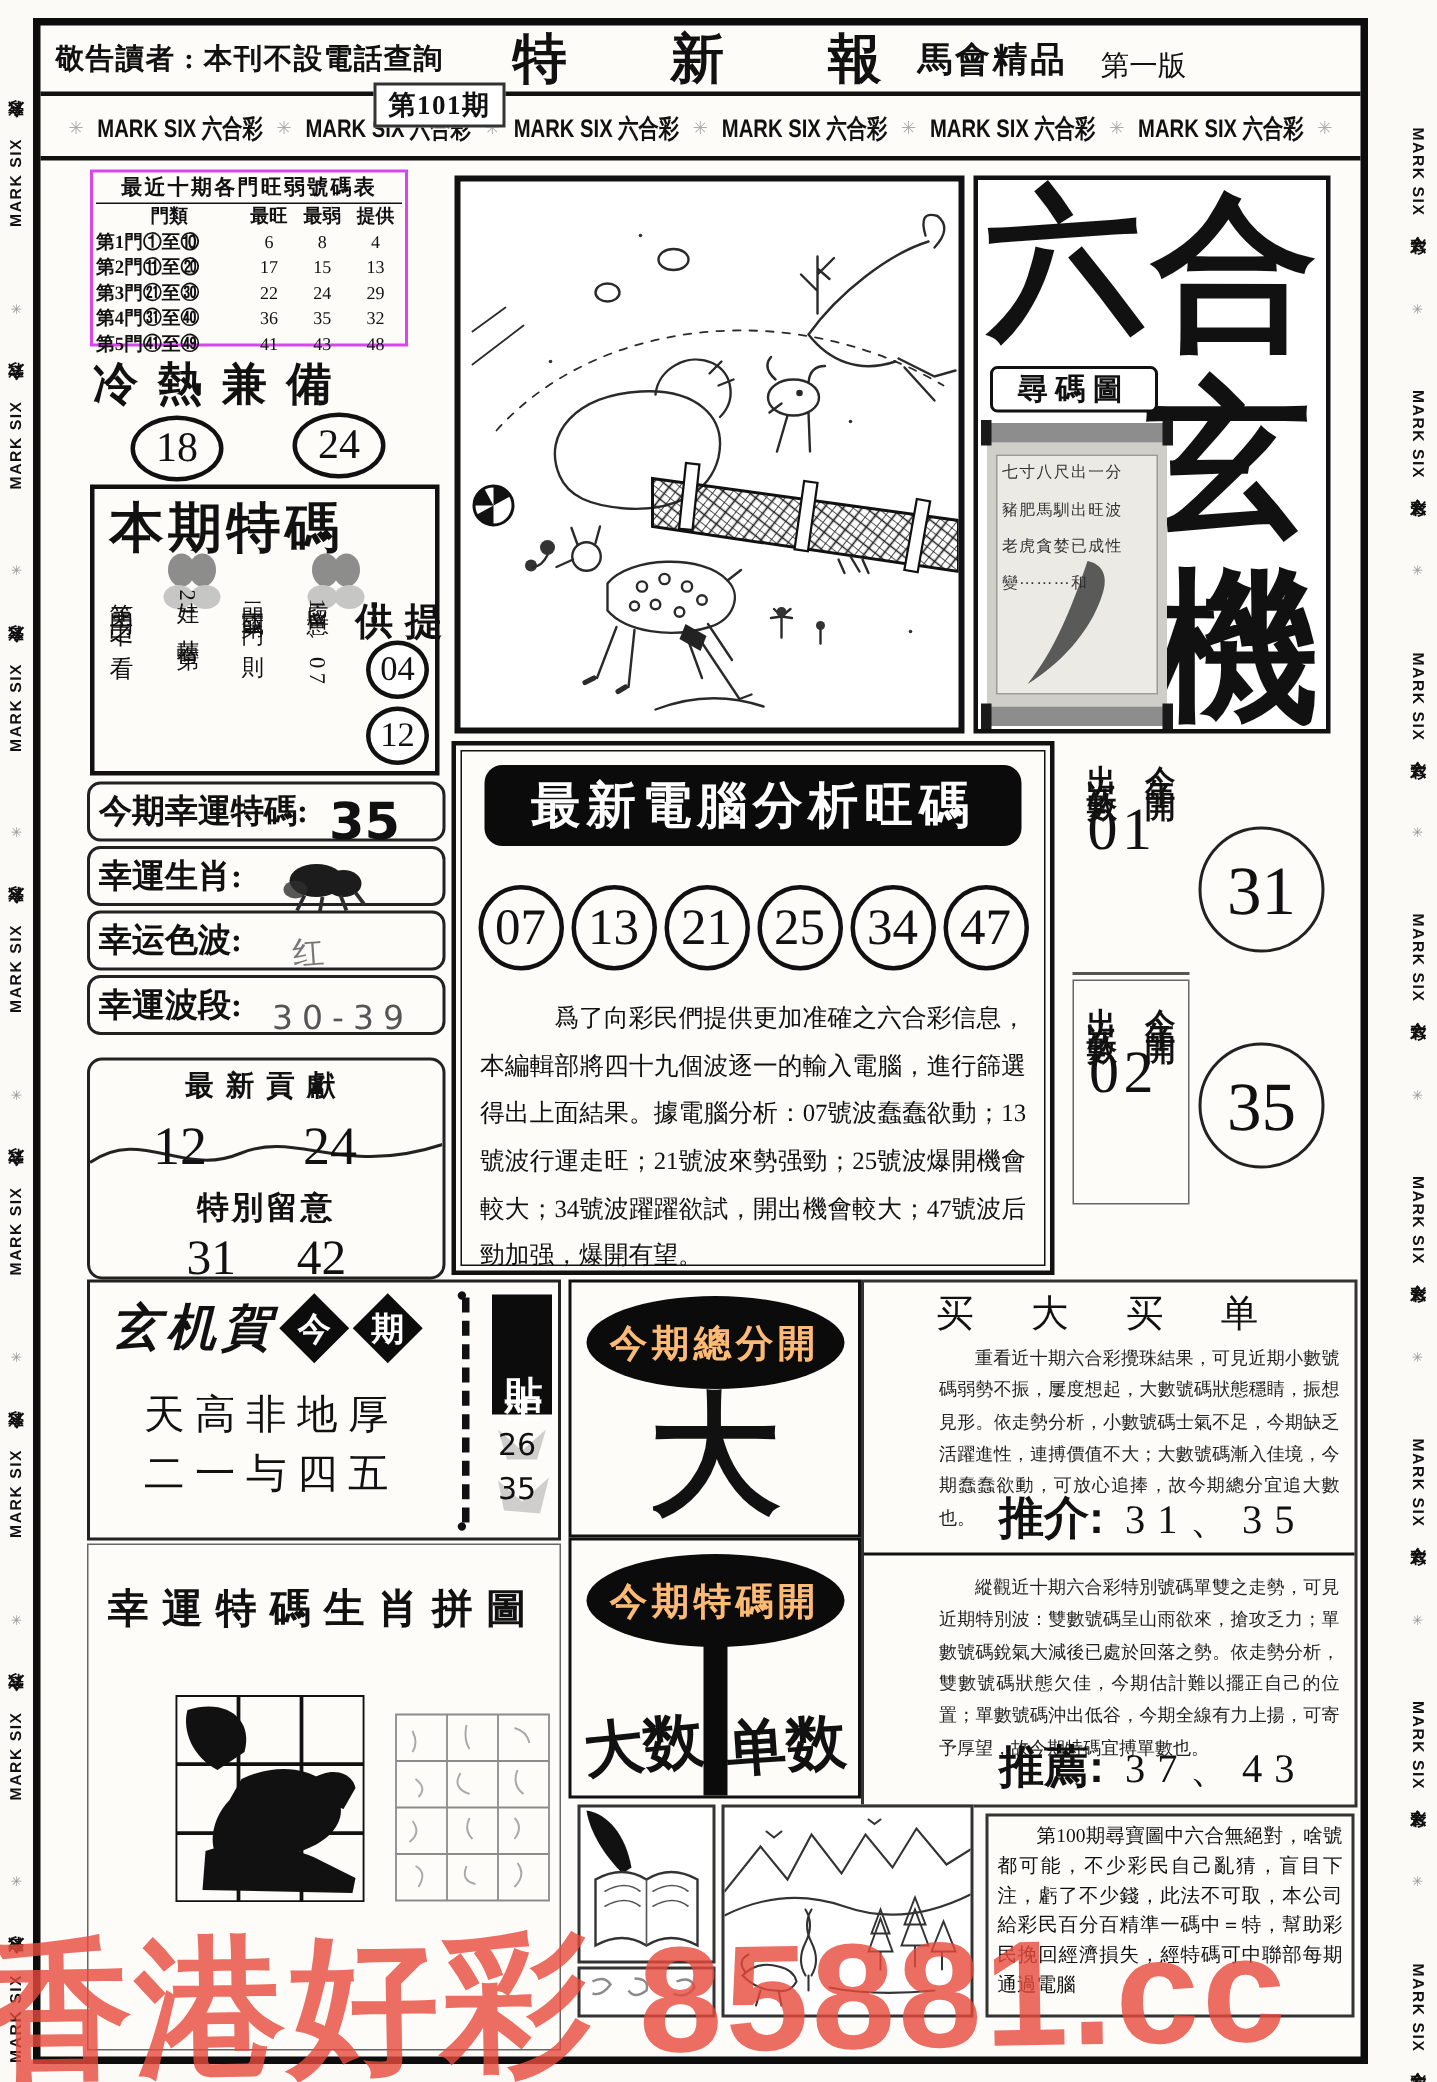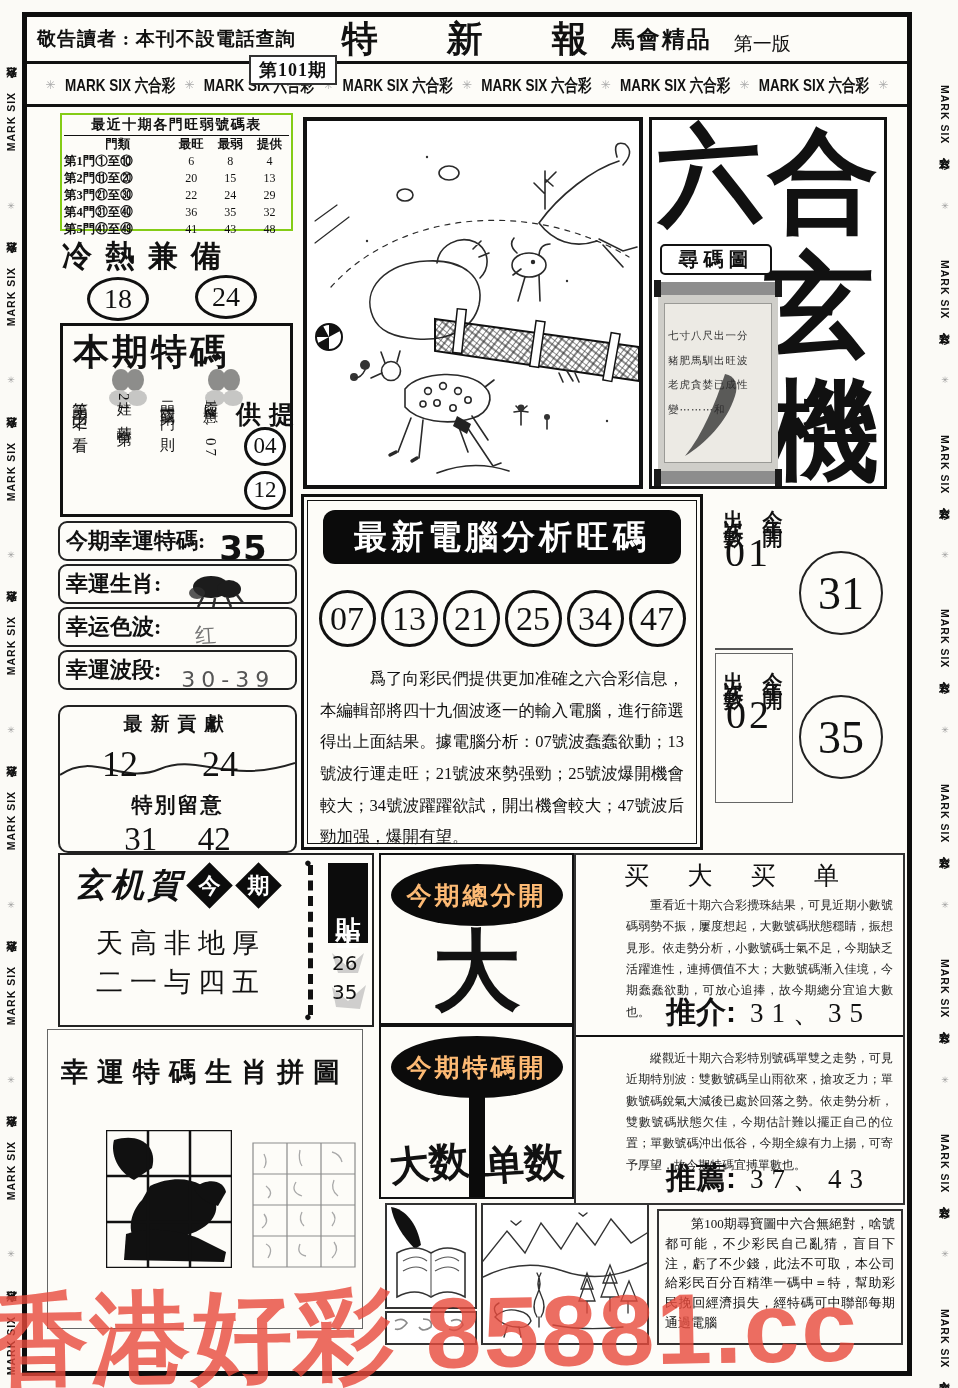--- a/index.html
+++ b/index.html
@@ -34,21 +34,21 @@
   .bannerRow { position:absolute; left:0; top:50px; width:100%; height:40px; border-bottom:3px solid #111;
                display:flex; align-items:center; justify-content:space-around; padding:0 14px; }
   .bn { font-family:"Liberation Sans","DejaVu Sans",sans-serif; font-weight:bold; font-size:13.5px;
         white-space:nowrap; transform:scaleY(1.25); }
   .bstar { color:#aaa; font-size:12px; } .bstar::before { content:"✳"; }
   .issueTab { position:absolute; left:222px; top:38px; width:88px; height:30px; background:#fff;
               border:2px solid #333; z-index:5; display:flex; align-items:center; justify-content:center;
               font-size:18px; font-weight:bold; letter-spacing:1px; }
 
   
-  .tableBox { left:33px; top:96px; width:233px; height:118px; border:2px solid #84cc16; padding:1px 2px; }
+  .tableBox { left:33px; top:96px; width:212px; height:118px; border:2px solid #d946ef; padding:1px 2px; }
   .tTitle { font-size:14px; font-weight:bold; text-align:center; letter-spacing:1.5px;
             border-bottom:1.5px solid #111; padding-bottom:1px; }
   .tableBox table { width:100%; border-collapse:collapse; font-size:12px; }
   .tableBox th { font-weight:bold; font-size:12.5px; padding:0; }
   .tableBox td { text-align:center; height:15.5px; padding:0; }
   .tableBox td.rl { font-weight:bold; font-size:12.5px; text-align:left; white-space:nowrap; }
 
   .chTitle { left:35px; top:219px; width:230px; font-size:30px; font-weight:900; letter-spacing:13px;
              white-space:nowrap; }
   .ovalNum { width:62px; height:44px; border:3px solid #111; border-radius:50%; display:flex;
@@ -96,21 +96,21 @@
   .poem { margin:16px 0 0 36px; font-size:27px; letter-spacing:7px; line-height:1.45; white-space:pre-line; }
   .dashline { position:absolute; left:248px; top:10px; bottom:10px; border-left:5px dashed #111; }
   .dashline::before, .dashline::after { content:"●"; position:absolute; left:-9px; font-size:13px; }
   .dashline::before { top:-10px; } .dashline::after { bottom:-10px; }
   .tipBox { position:absolute; left:268px; top:8px; width:40px; height:80px; background:#0c0c0c; color:#fff;
             display:flex; align-items:center; justify-content:center; }
   .tipBox span { writing-mode:vertical-rl; font-size:25px; font-weight:bold; letter-spacing:6px; }
   .tipNums { position:absolute; left:272px; top:94px; font-size:20px; line-height:1.45;
              font-family:"DejaVu Sans",sans-serif; }
 
-  .puzzleBox { left:20px; top:1012px; width:316px; height:300px; border:1.5px solid #666; }
+  .puzzleBox { left:31px; top:1012px; width:316px; height:338px; border:1.5px solid #666; }
   .puzzleTitle { font-size:27px; font-weight:bold; letter-spacing:9px; text-align:center; margin-top:24px;
                  white-space:nowrap; }
 
   
   .picBox { left:276px; top:100px; width:340px; height:372px; border:4px solid #111; background:#fff; }
 
   
   .panelBox { left:622px; top:100px; width:238px; height:372px; border:3px solid #111; background:#fff; overflow:hidden; }
   .zchar { position:absolute; font-weight:900; font-family:"Liberation Serif","DejaVu Serif",serif; }
   .z0 { left:4px; top:-16px; font-size:106px; transform:rotate(-4deg); }
@@ -118,21 +118,21 @@
   .z2 { right:10px; top:112px; font-size:110px; }
   .z3 { right:4px; top:238px; font-size:110px; }
   .panelLabel { position:absolute; left:8px; top:124px; width:112px; height:31px; border:2.5px solid #111;
                 border-radius:5px; display:flex; align-items:center; justify-content:center;
                 font-size:20px; font-weight:bold; letter-spacing:5px; background:#fff; }
   .scroll { position:absolute; left:6px; top:162px; width:120px; height:202px; }
   .roller { height:13px; background:#8d8d8d; position:relative; }
   .roller::before, .roller::after { content:""; position:absolute; top:-2px; width:7px; height:17px; background:#1a1a1a; }
   .roller::before { left:-4px; } .roller::after { right:-4px; }
   .paper { height:176px; background:#cfcecа; background:#cfcec9; padding:8px 6px; }
-  .paperIn { height:100%; background:#eceae4; border:1px solid #9a9a96; padding:20px 3px; position:relative; }
+  .paperIn { height:100%; background:#eceae4; border:1px solid #9a9a96; padding:0 3px; position:relative; }
   .scrollLine { font-size:10.5px; line-height:2.35; white-space:nowrap; letter-spacing:1px; color:#333; }
   .smudge { position:absolute; left:0; top:0; }
 
   
   .compBox { left:274px; top:477px; width:402px; height:356px; border:3.5px solid #111; padding:3px; }
   .compIn { width:100%; height:100%; border:1.5px solid #111; padding:4px 8px; }
   .compTitle { margin:5px auto 0; width:96%; height:54px; background:#0b0b0b; color:#fff; border-radius:12px;
                display:flex; align-items:center; justify-content:center; font-size:33px; font-weight:900;
                letter-spacing:4px; white-space:nowrap; }
   .ballsRow { display:flex; justify-content:center; gap:5px; margin-top:26px; }
@@ -262,21 +262,21 @@
         <th>提供</th>
       </tr>
       <tr>
         <td class="rl">第1門①至⑩</td>
         <td>6</td>
         <td>8</td>
         <td>4</td>
       </tr>
       <tr>
         <td class="rl">第2門⑪至⑳</td>
-        <td>20</td>
+        <td>17</td>
         <td>15</td>
         <td>13</td>
       </tr>
       <tr>
         <td class="rl">第3門㉑至㉚</td>
         <td>22</td>
         <td>24</td>
         <td>29</td>
       </tr>
       <tr>

